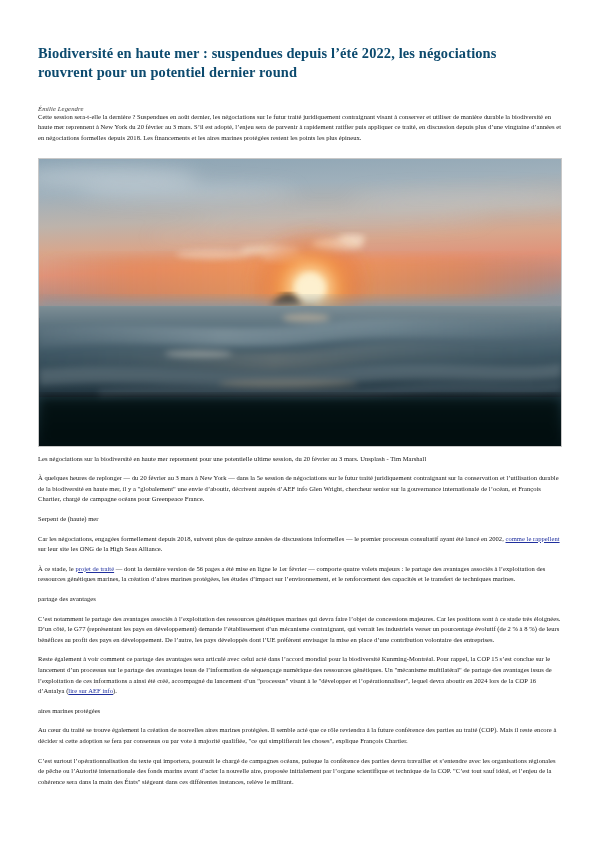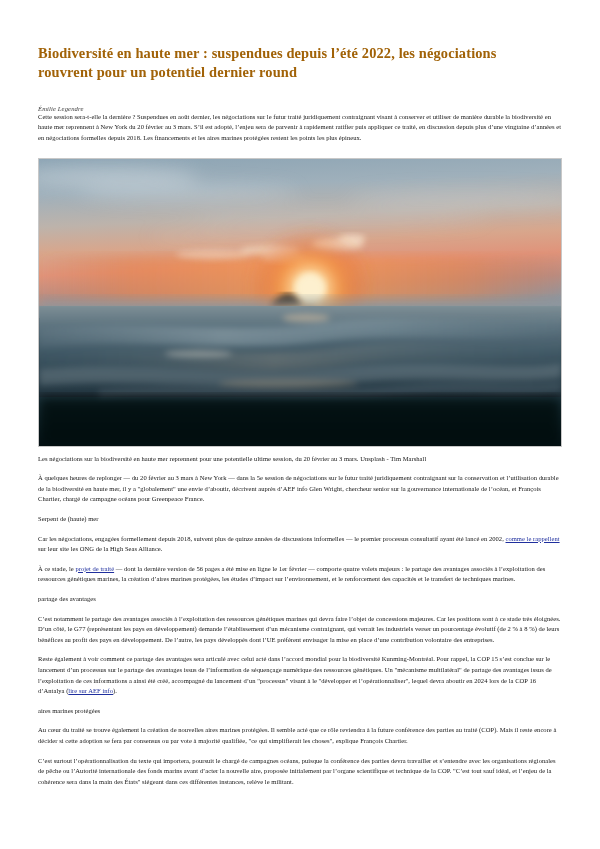--- a/index.html
+++ b/index.html
@@ -23,21 +23,21 @@
     padding: 44px 38px 0 38px;
     background: #ffffff;
     position: relative;
   }
   .article-title {
     font-size: 14.4px;
     line-height: 1.35;
     font-weight: bold;
     letter-spacing: 0.01em;
     margin: 0 8px 0 0;
-    color: #a16207;
+    color: #0c4a6e;
     max-width: 520px;
   }
   .byline {
     font-size: 6.6px;
     font-style: italic;
     color: #3a3a3a;
     margin-top: 22px;
     margin-bottom: 0;
     letter-spacing: 0.02em;
   }

